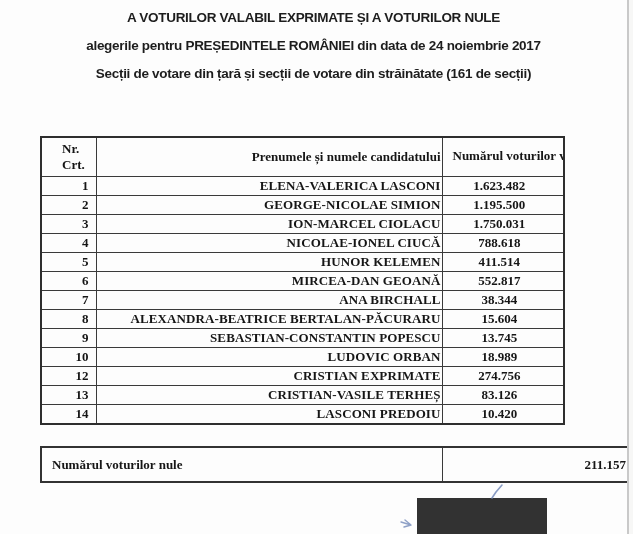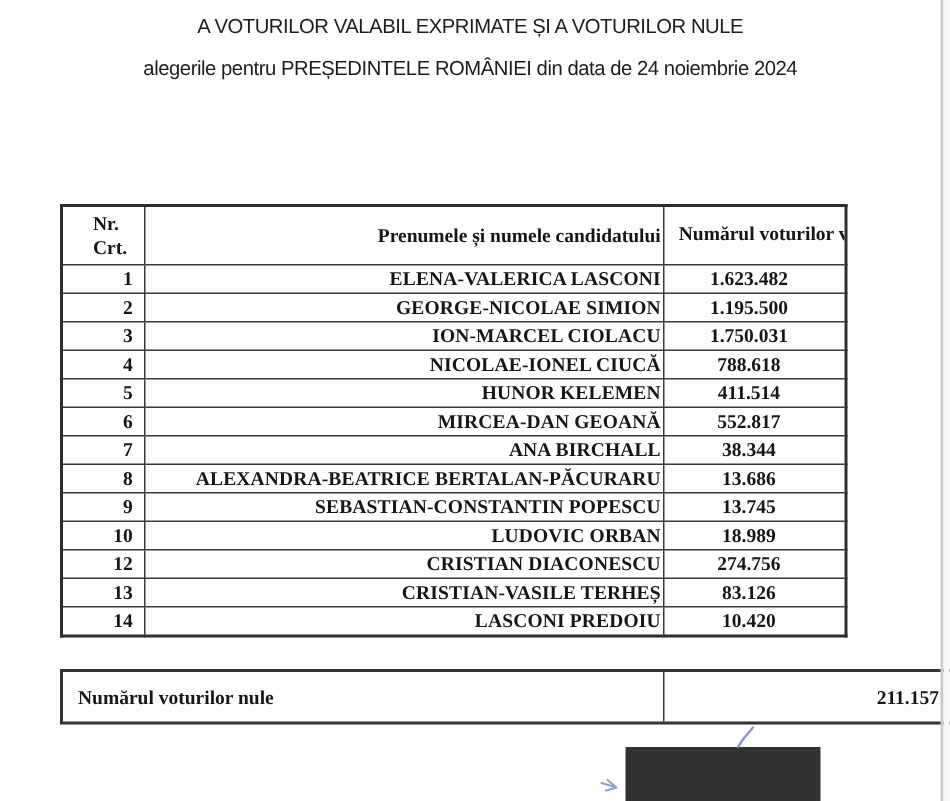--- a/index.html
+++ b/index.html
@@ -12,21 +12,21 @@
     color: #1b1b1b;
   }
   .page { position: absolute; inset: 0; }
 
   
   .titles {
     position: absolute;
     top: 4px; left: 0; width: 627px;
     text-align: center;
     font-family: "Liberation Sans", sans-serif;
-    font-weight: normal;
+    font-weight: bold;
     font-size: 13.5px;
     letter-spacing: -0.3px;
     color: #1d1d1d;
   }
   .titles .title-line { line-height: 28px; white-space: nowrap; }
 
   
   table.results {
     position: absolute;
     left: 40px; top: 136px;
@@ -110,21 +110,22 @@
     background: #f7f7f6;
   }
 </style>
 </head>
 <body>
 
 <div class="page">
 
   <div class="titles">
     <div class="title-line">A VOTURILOR VALABIL EXPRIMATE ȘI A VOTURILOR NULE</div>
-    <div class="title-line">alegerile pentru PREȘEDINTELE ROMÂNIEI din data de 24 noiembrie 2024</div>
+    <div class="title-line">alegerile pentru PREȘEDINTELE ROMÂNIEI din data de 24 noiembrie 2017</div>
+    <div class="title-line">Secții de votare din țară și secții de votare din străinătate (161 de secții)</div>
   </div>
 
   <table class="results">
     <colgroup>
       <col class="c-nr">
         <col class="c-name">
         <col class="c-votes">
     </colgroup>
     <thead>
       <tr>
@@ -168,35 +169,35 @@
           <td class="td-votes">552.817</td>
         </tr>
         <tr>
           <td class="td-nr">7</td>
           <td class="td-name">ANA BIRCHALL</td>
           <td class="td-votes">38.344</td>
         </tr>
         <tr>
           <td class="td-nr">8</td>
           <td class="td-name">ALEXANDRA-BEATRICE BERTALAN-PĂCURARU</td>
-          <td class="td-votes">13.686</td>
+          <td class="td-votes">15.604</td>
         </tr>
         <tr>
           <td class="td-nr">9</td>
           <td class="td-name">SEBASTIAN-CONSTANTIN POPESCU</td>
           <td class="td-votes">13.745</td>
         </tr>
         <tr>
           <td class="td-nr">10</td>
           <td class="td-name">LUDOVIC ORBAN</td>
           <td class="td-votes">18.989</td>
         </tr>
         <tr>
           <td class="td-nr">12</td>
-          <td class="td-name">CRISTIAN DIACONESCU</td>
+          <td class="td-name">CRISTIAN EXPRIMATE</td>
           <td class="td-votes">274.756</td>
         </tr>
         <tr>
           <td class="td-nr">13</td>
           <td class="td-name">CRISTIAN-VASILE TERHEȘ</td>
           <td class="td-votes">83.126</td>
         </tr>
         <tr>
           <td class="td-nr">14</td>
           <td class="td-name">LASCONI PREDOIU</td>

